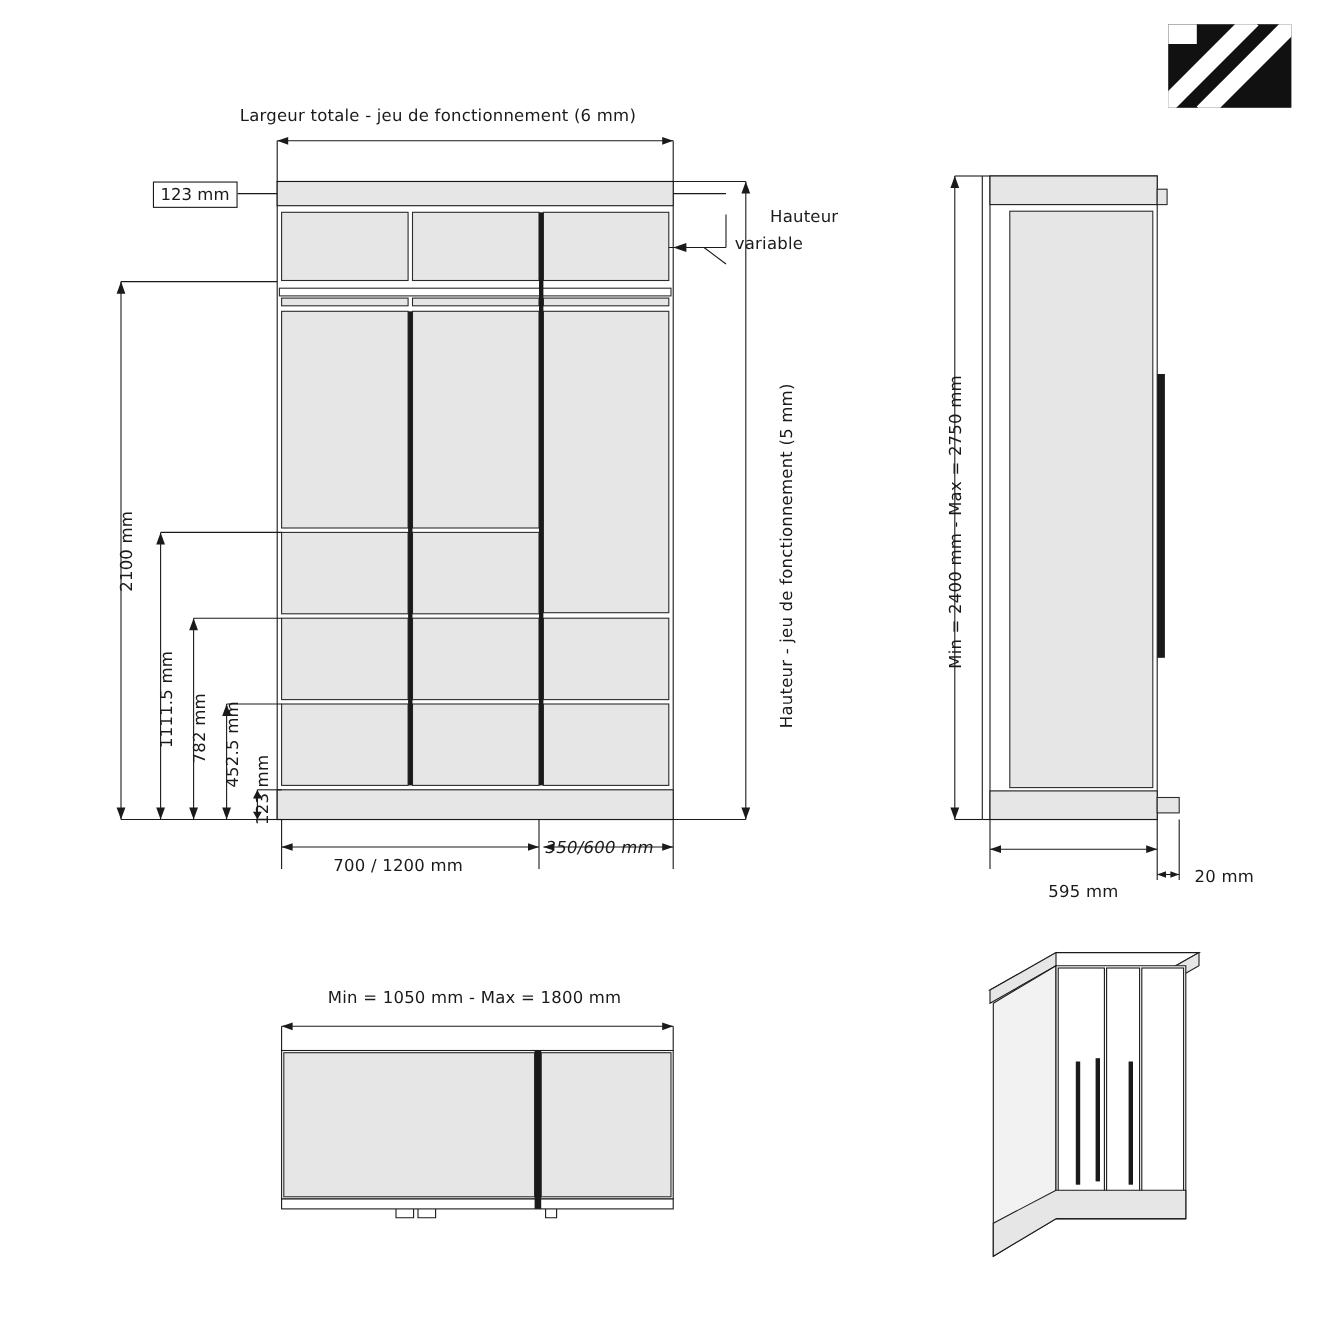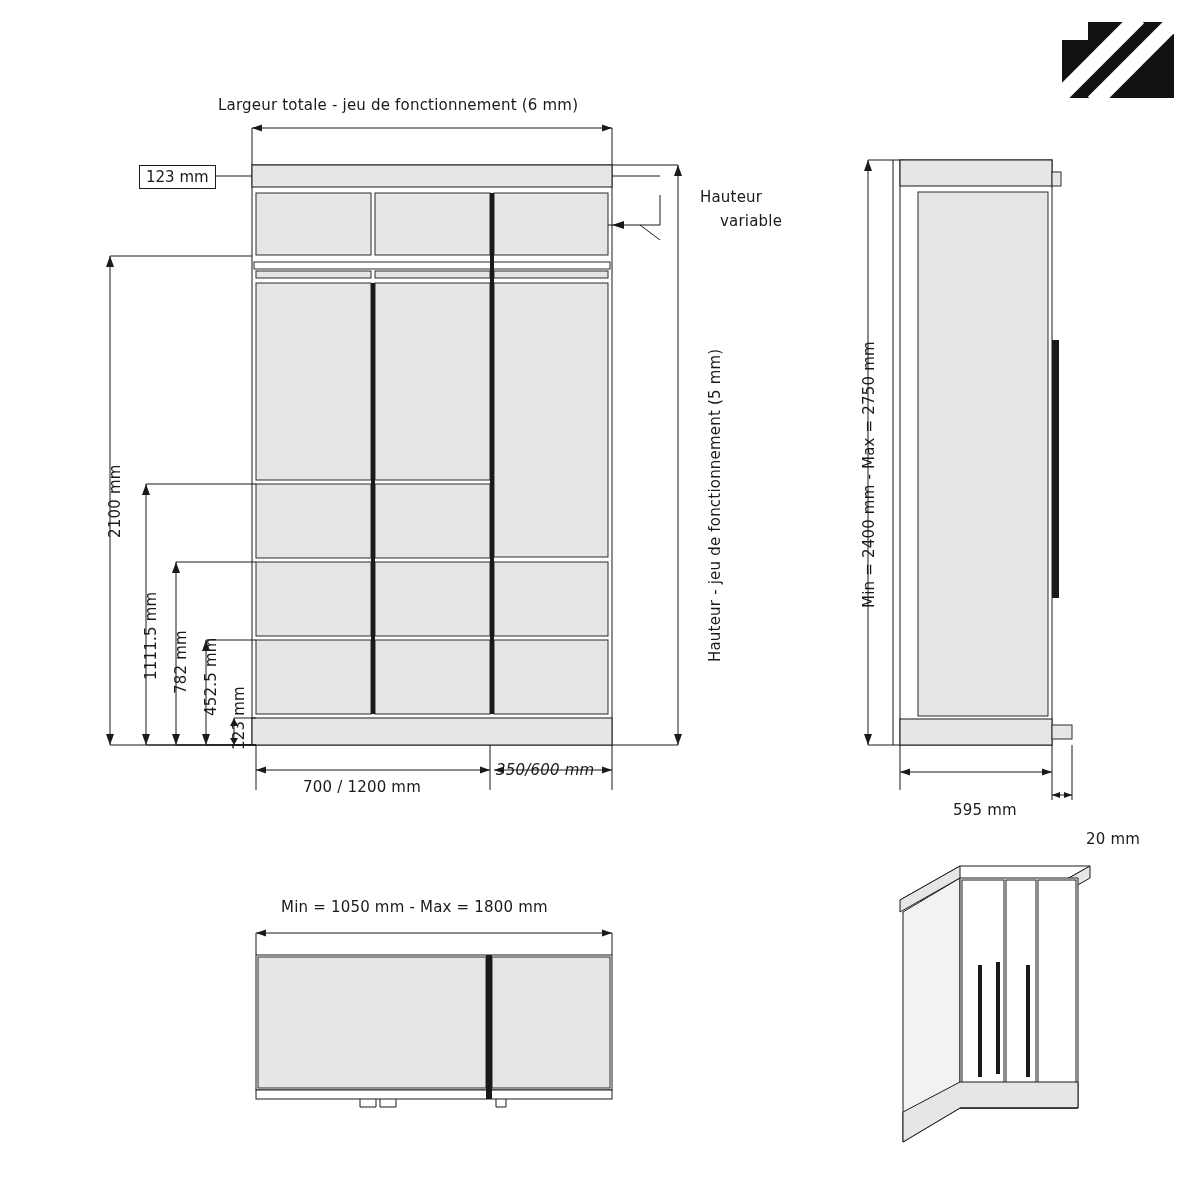--- a/index.html
+++ b/index.html
@@ -235,32 +235,32 @@
       <polygon points="903,1112 960,1082 1078,1082 1078,1108 960,1108 903,1142" fill="#e6e6e6" stroke="#1a1a1a"></polygon>
       <line x1="960" y1="1108" x2="1078" y2="1108"></line>
     </g>
   </svg>
 
   <div class="lbl" style="left:218px; top:96px;">Largeur totale - jeu de fonctionnement (6 mm)</div>
 
   <div class="boxlbl" style="left:139px; top:165px;">123 mm</div>
 
   <div class="lbl" style="left:700px; top:188px;">Hauteur</div>
-  <div class="lbl" style="left:720px; top:212px;">variable</div>
+  <div class="lbl" style="left:668px; top:212px;">variable</div>
 
   <div class="lbl vert" style="left:706px; top:662px;">Hauteur - jeu de fonctionnement (5 mm)</div>
 
   <div class="lbl vert" style="left:106px; top:538px;">2100 mm</div>
   <div class="lbl vert" style="left:142px; top:680px;">1111.5 mm</div>
   <div class="lbl vert" style="left:172px; top:694px;">782 mm</div>
   <div class="lbl vert" style="left:202px; top:716px;">452.5 mm</div>
   <div class="lbl vert" style="left:230px; top:750px;">123 mm</div>
 
   <div class="lbl" style="left:303px; top:778px;">700 / 1200 mm</div>
   <div class="lbl" style="left:496px; top:761px;font-style:italic;">350/600 mm</div>
 
   <div class="lbl vert" style="left:860px; top:608px;">Min = 2400 mm - Max = 2750 mm</div>
   <div class="lbl" style="left:953px; top:801px;">595 mm</div>
-  <div class="lbl" style="left:1086px; top:788px;margin-top:42px;">20 mm</div>
-
-  <div class="lbl" style="left:281px; top:898px;">Min = 1050 mm - Max = 1800 mm</div>
+  <div class="lbl" style="left:1086px; top:788px;">20 mm</div>
+
+  <div class="lbl" style="left:298px; top:898px;">Min = 1050 mm - Max = 1800 mm</div>
 
 </div>
 
 </body></html>

